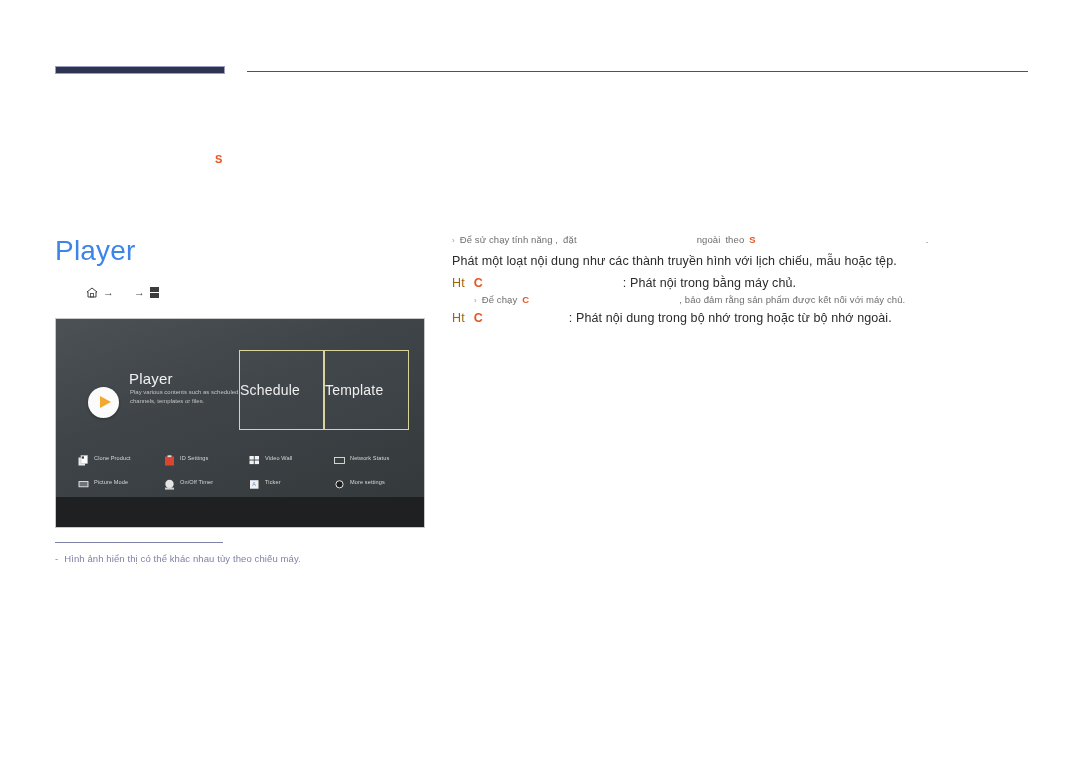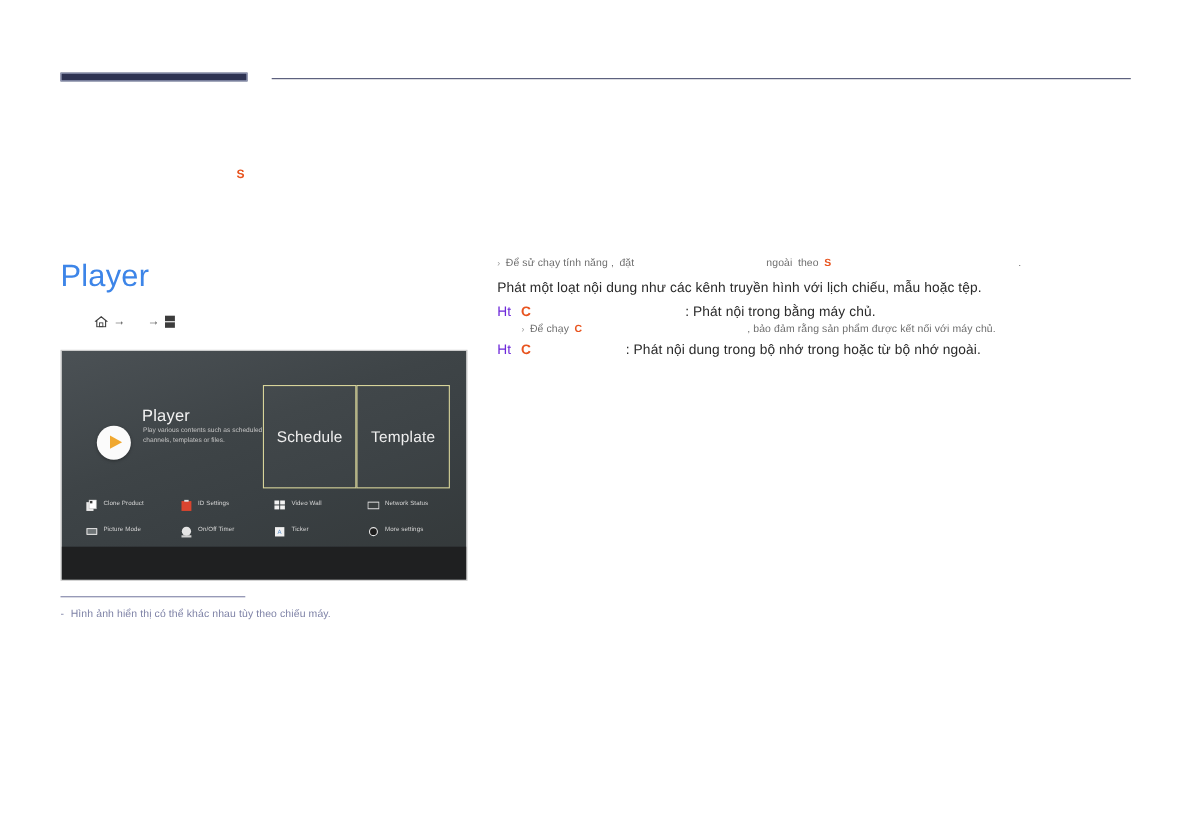--- a/index.html
+++ b/index.html
@@ -87,25 +87,25 @@
     position:absolute;left:73px;top:51px;
     font-size:15px;color:#f2f2f2;letter-spacing:.2px;
   }
   .hero-desc{
     position:absolute;left:74px;top:69px;
     width:120px;
     font-size:6px;line-height:8.5px;color:#c3c3c3;
   }
 
   .tile{
-    position:absolute;top:31px;height:94px;
+    position:absolute;top:31px;height:80px;
     border:1px solid #d8d49a;
     box-sizing:border-box;
     background:rgba(255,255,255,0.02);
-    display:flex;align-items:center;justify-content:center;
+    display:flex;align-items:center;
   }
   .tile-label{font-size:14px;color:#efefef;letter-spacing:.2px;}
   .tile-schedule{left:183px;width:85px;}
   .tile-template{left:268px;width:85px;border-left:1px solid #d8d49a;}
 
   .shot-grid{
     position:absolute;left:0;top:125px;width:100%;height:60px;
   }
   .gitem{
     position:absolute;display:flex;align-items:center;gap:5px;
@@ -147,21 +147,21 @@
   .body-line{
     font-size:12.5px;color:#2b2b2b;letter-spacing:.1px;
     margin-bottom:8px;white-space:nowrap;
   }
 
   .feat-line{
     display:flex;align-items:baseline;
     font-size:12.5px;color:#2b2b2b;letter-spacing:.1px;
     margin-bottom:4px;white-space:nowrap;
   }
-  .feat-pre{color:#6d28d9;}
+  .feat-pre{color:#a16207;}
   .feat-key{color:#e8541f;font-weight:bold;margin-left:9px;}
   .feat-rest{color:#2b2b2b;}
 
   .sub-line{
     display:flex;align-items:baseline;gap:5px;
     font-size:9.5px;color:#6e6e6e;letter-spacing:.1px;
     margin:0 0 6px 22px;white-space:nowrap;
   }
   .sub-line .bullet{color:#9a9a9a;font-size:8px;line-height:1;}
   .sub-key{color:#e8541f;font-weight:bold;}
@@ -306,21 +306,21 @@
     <span>Để sử chạy tính năng ,</span>
     <span>đặt</span>
     <span class="gap-m"></span>
     <span>ngoài</span>
     <span>theo</span>
     <span class="hl">S</span>
     <span class="gap-xl"></span>
     <span>.</span>
   </div>
 
-  <div class="body-line">Phát một loạt nội dung như các kênh truyền hình với lịch chiếu, mẫu hoặc tệp.</div>
+  <div class="body-line">Phát một loạt nội dung như các thành truyền hình với lịch chiếu, mẫu hoặc tệp.</div>
 
   <div class="feat-line">
     <span class="feat-pre">Ht</span>
     <span class="feat-key">C</span>
     <span class="gap-l"></span>
     <span class="feat-rest">: Phát nội trong bằng máy chủ.</span>
   </div>
 
   <div class="sub-line">
     <span class="bullet">›</span>

